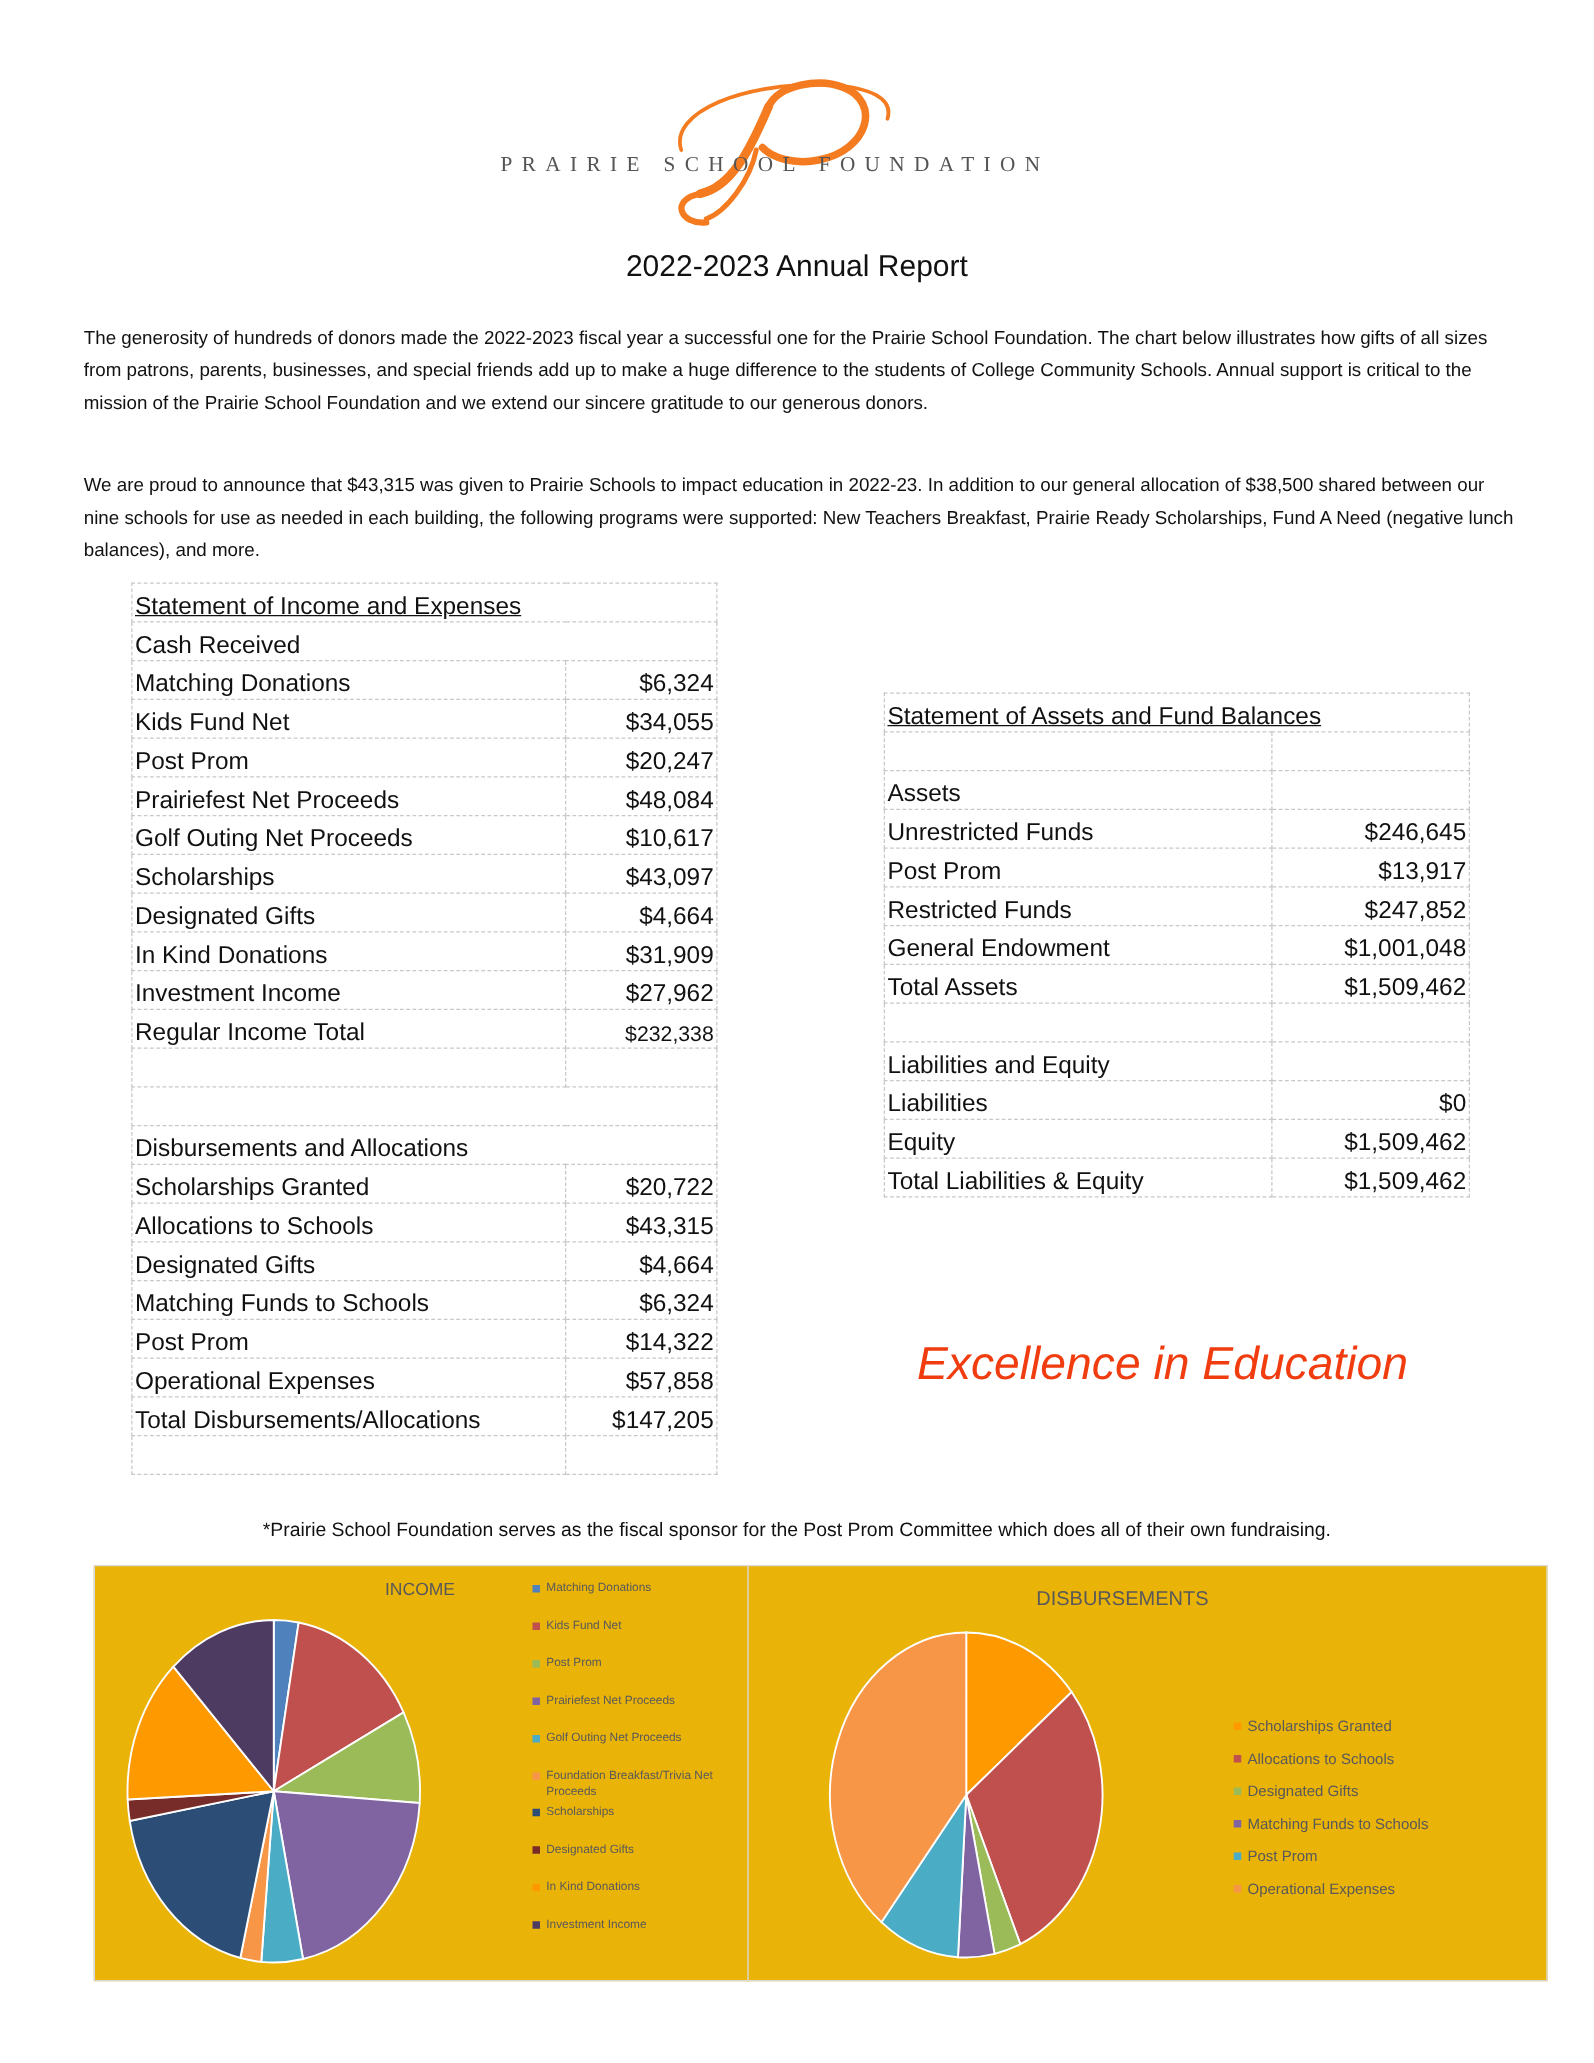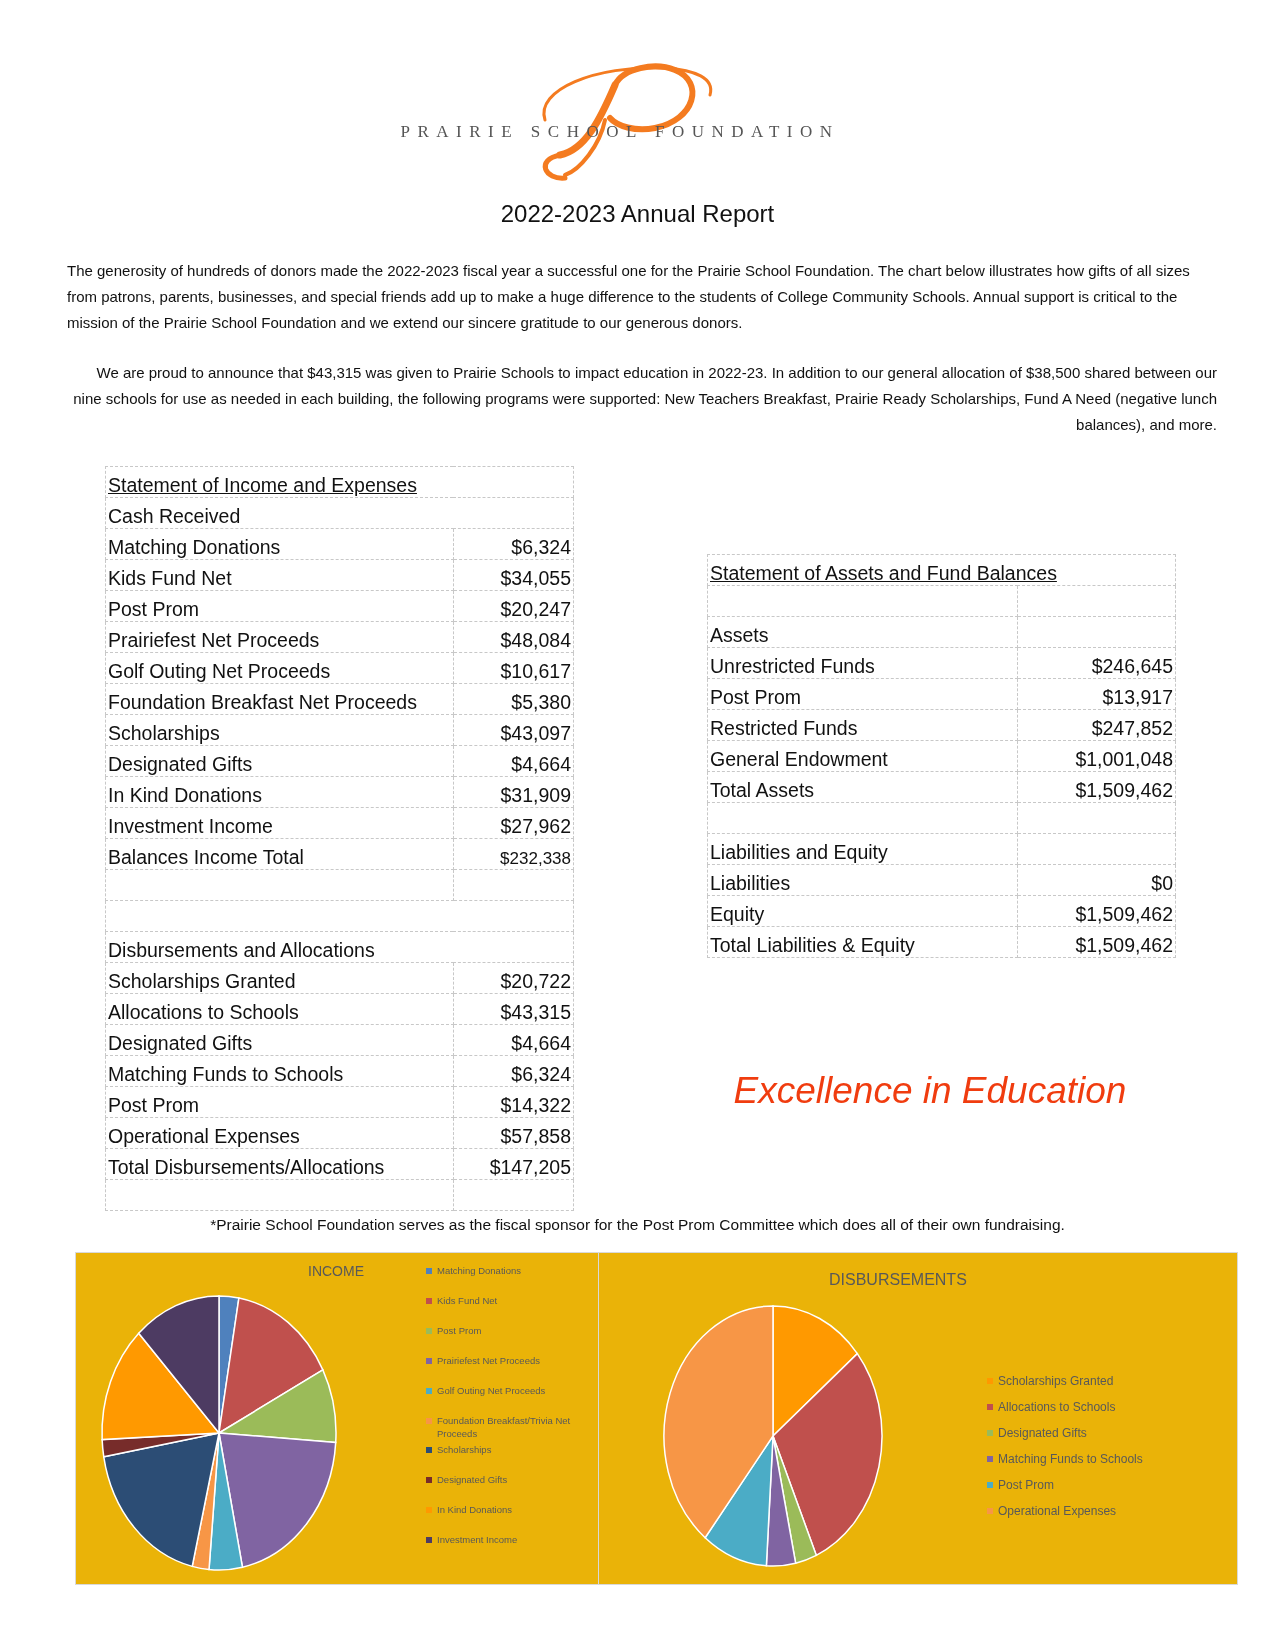--- a/index.html
+++ b/index.html
@@ -7,21 +7,21 @@
          font-family: "Liberation Sans", "DejaVu Sans", sans-serif; color: #111; }
   .abs { position: absolute; }
   
   #logo { left: 380px; top: 60px; width: 480px; height: 125px; }
   #logo .wordmark { position: absolute; left: 0; top: 62px; width: 480px; text-align: center;
        font-family: "Liberation Serif", "DejaVu Serif", serif; font-size: 17px; letter-spacing: 7.5px; color: #555; }
   #logo svg { position: absolute; left: 125px; top: 0; }
   #title { left: 0; top: 200px; width: 1275px; text-align: center; font-size: 24px; color: #111; }
   .para { left: 67px; width: 1150px; font-size: 15px; line-height: 26px; color: #111; }
   #para1 { top: 258px; }
-  #para2 { top: 360px; text-align: right; }
+  #para2 { top: 376px; }
   
   table.ledger { position: absolute; border-collapse: collapse; font-size: 19.5px; }
   table.ledger td { border: 1px dashed #c8c8c8; height: 30px; padding: 0 2px; vertical-align: bottom; white-space: nowrap; }
   table.ledger td.val { text-align: right; }
   table.ledger .u { text-decoration: underline; }
   table.ledger .b { font-weight: normal; }
   table.ledger .small { font-size: 17px; }
   #income-table { left: 105px; top: 466px; width: 469px; }
   #income-table col.c1 { width: 348px; }
   #income-table col.c2 { width: 121px; }
@@ -98,41 +98,37 @@
       </tr>
     <tr>
         <td>Prairiefest Net Proceeds</td>
         <td class="val">$48,084</td>
       </tr>
     <tr>
         <td>Golf Outing Net Proceeds</td>
         <td class="val">$10,617</td>
       </tr>
     <tr>
-        <td>Foundation Breakfast Net Proceeds</td>
-        <td class="val">$5,380</td>
-      </tr>
-    <tr>
         <td>Scholarships</td>
         <td class="val">$43,097</td>
       </tr>
     <tr>
         <td>Designated Gifts</td>
         <td class="val">$4,664</td>
       </tr>
     <tr>
         <td>In Kind Donations</td>
         <td class="val">$31,909</td>
       </tr>
     <tr>
         <td>Investment Income</td>
         <td class="val">$27,962</td>
       </tr>
     <tr>
-        <td>Balances Income Total</td>
+        <td>Regular Income Total</td>
         <td class="val small">$232,338</td>
       </tr>
     <tr>
         <td></td>
         <td></td>
       </tr>
     <tr>
         <td colspan="2"></td>
       </tr>
     <tr>

